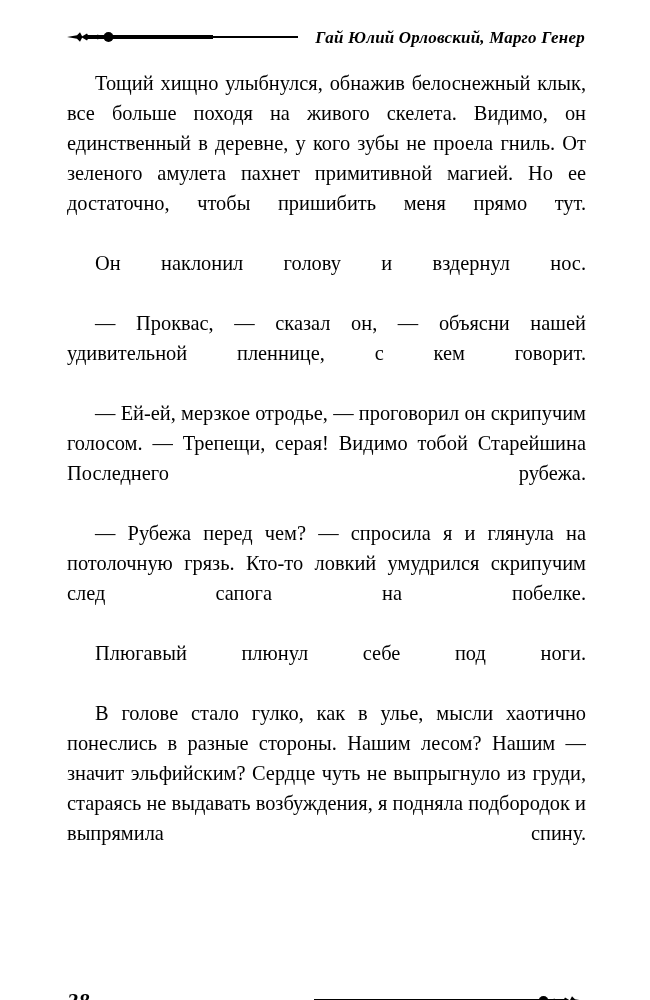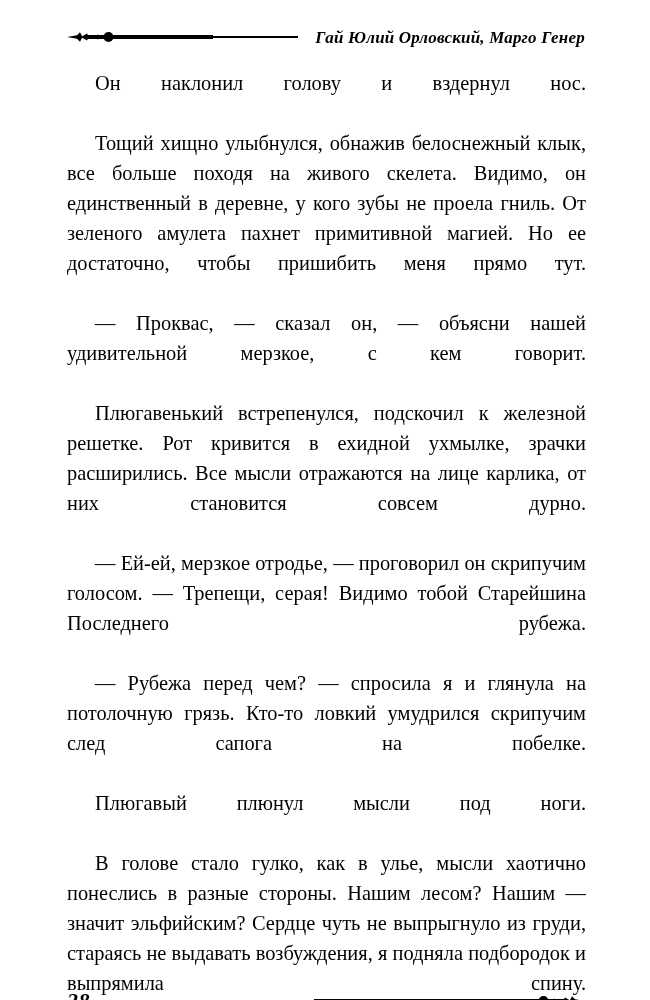--- a/index.html
+++ b/index.html
@@ -164,27 +164,26 @@
         <path d="M26,9 L31,6.4 L33,9 L31,11.6 Z" fill="#000"></path>
         <rect x="32" y="7.6" width="5" height="2.8" fill="#000"></rect>
         <circle cx="41.5" cy="9" r="5" fill="#000"></circle>
         <rect x="46" y="8" width="46" height="2.2" fill="#000"></rect>
       </svg>
     </div>
     <div class="author-name">Гай Юлий Орловский, Марго Генер</div>
   </div>
 
   <div class="body-text">
+    <p>Тощий хищно улыбнулся, обнажив белоснежный клык, все больше походя на живого скелета. Видимо, он единственный в деревне, у кого зубы не проела гниль. От зеленого амулета пахнет примитивной магией. Но ее достаточно, чтобы пришибить меня прямо тут.</p>
     <p>Он наклонил голову и вздернул нос.</p>
-    <p>Тощий хищно улыбнулся, обнажив белоснежный клык, все больше походя на живого скелета. Видимо, он единственный в деревне, у кого зубы не проела гниль. От зеленого амулета пахнет примитивной магией. Но ее достаточно, чтобы пришибить меня прямо тут.</p>
-    <p>— Проквас, — сказал он, — объясни нашей удивительной мерзкое, с кем говорит.</p>
-    <p>Плюгавенький встрепенулся, подскочил к железной решетке. Рот кривится в ехидной ухмылке, зрачки расширились. Все мысли отражаются на лице карлика, от них становится совсем дурно.</p>
+    <p>— Проквас, — сказал он, — объясни нашей удивительной пленнице, с кем говорит.</p>
     <p>— Ей-ей, мерзкое отродье, — проговорил он скрипучим голосом. — Трепещи, серая! Видимо тобой Старейшина Последнего рубежа.</p>
     <p>— Рубежа перед чем? — спросила я и глянула на потолочную грязь. Кто-то ловкий умудрился скрипучим след сапога на побелке.</p>
-    <p>Плюгавый плюнул мысли под ноги.</p>
+    <p>Плюгавый плюнул себе под ноги.</p>
     <p>В голове стало гулко, как в улье, мысли хаотично понеслись в разные стороны. Нашим лесом? Нашим — значит эльфийским? Сердце чуть не выпрыгнуло из груди, стараясь не выдавать возбуждения, я подняла подбородок и выпрямила спину.</p>
 
   </div>
 
   <div class="footer">
     <div class="page-number">28</div>
     <div class="foot-rule">
       <div class="line"></div>
       <svg class="foot-orn" viewBox="0 0 92 18" preserveAspectRatio="none">
         <g transform="translate(92,0) scale(-1,1)">

